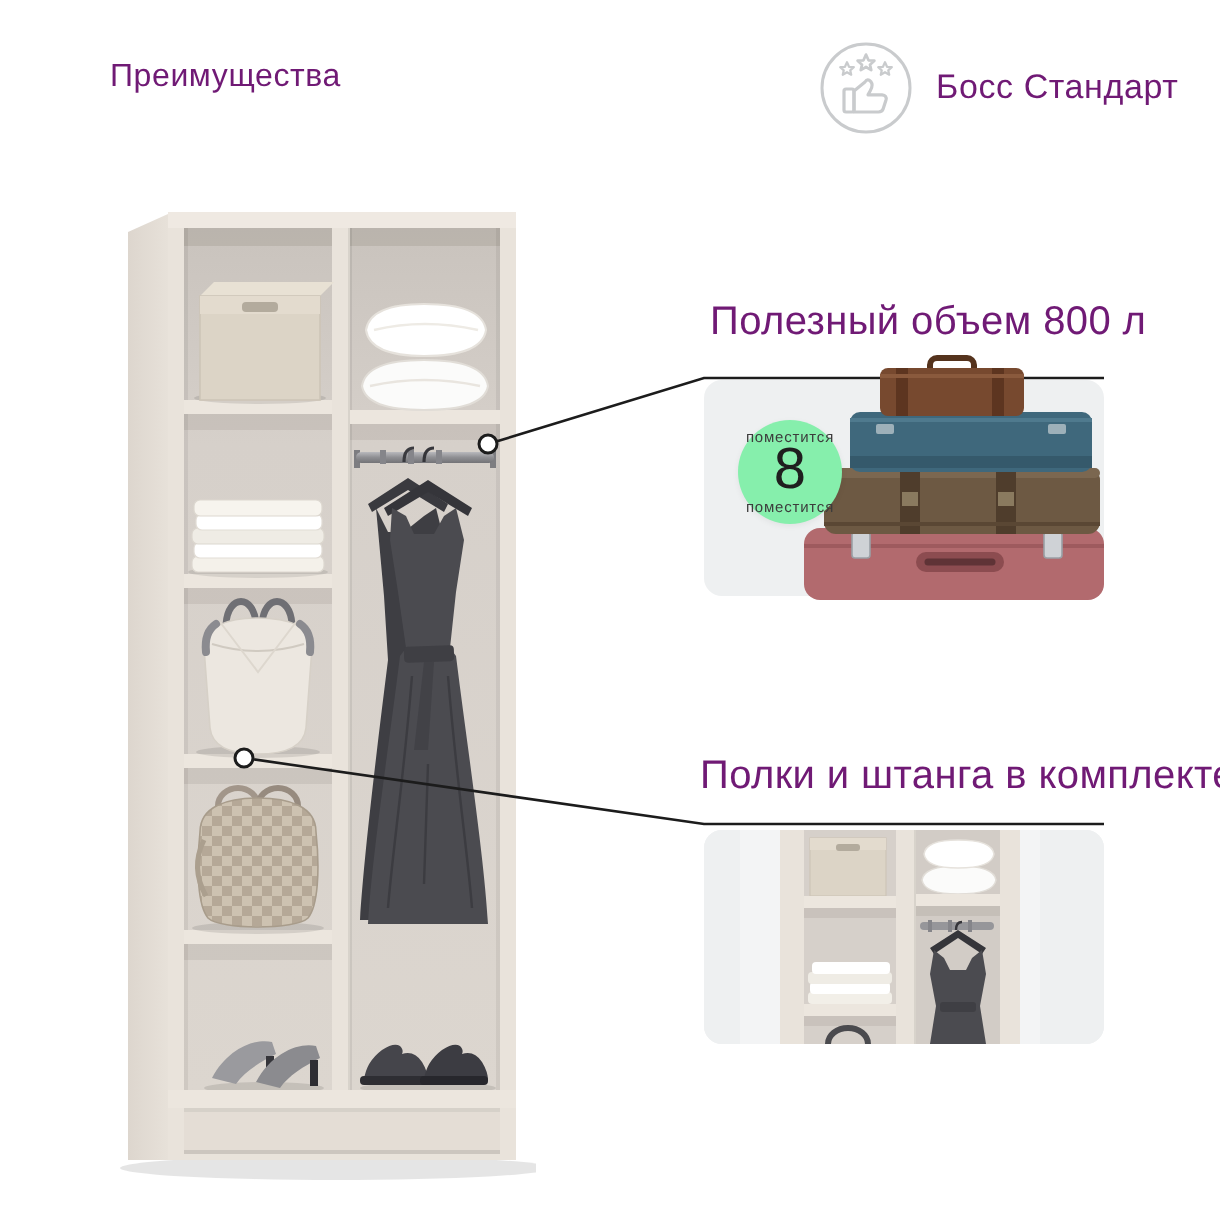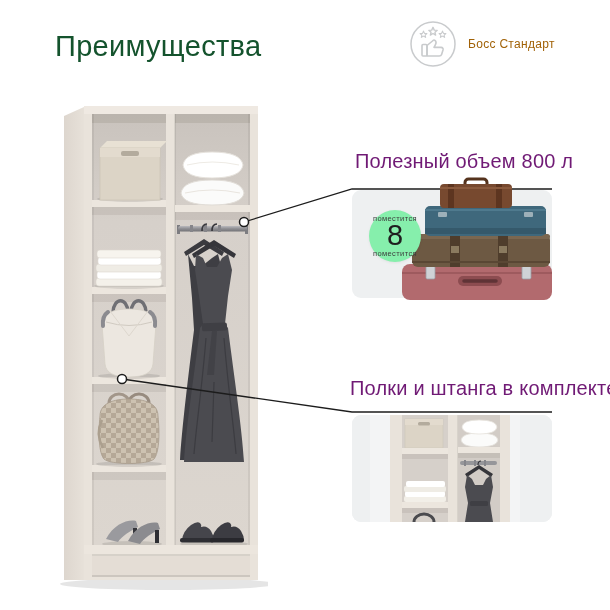--- a/index.html
+++ b/index.html
@@ -5,26 +5,26 @@
   html,body{margin:0;padding:0;}
   body{
     width:610px;height:610px;position:relative;overflow:hidden;
     background:#ffffff;
     font-family:"Liberation Sans", sans-serif;
     -webkit-font-smoothing:antialiased;
   }
   .abs{position:absolute;}
   
   .page-title{
-    left:55px;top:30px;font-size:29px;font-weight:500;color:#14532d;letter-spacing:.3px;
+    left:55px;top:30px;font-size:16px;font-weight:500;color:#701a75;letter-spacing:.3px;
   }
   .brand{
     left:409px;top:20px;display:flex;align-items:center;gap:11px;
   }
-  .brand-label{font-size:12px;color:#a16207;letter-spacing:.3px;white-space:nowrap;}
+  .brand-label{font-size:17px;color:#701a75;letter-spacing:.3px;white-space:nowrap;}
   
   .callout-title{font-size:20px;color:#701a75;letter-spacing:.2px;white-space:nowrap;}
   .t1{left:355px;top:150px;}
   .t2{left:350px;top:377px;}
   
   .card{
     width:200px;height:108px;border-radius:9px;background:#eef0f1;
   }
   .card1{left:352px;top:190px;}
   .card2{left:352px;top:415px;height:107px;overflow:hidden;}

